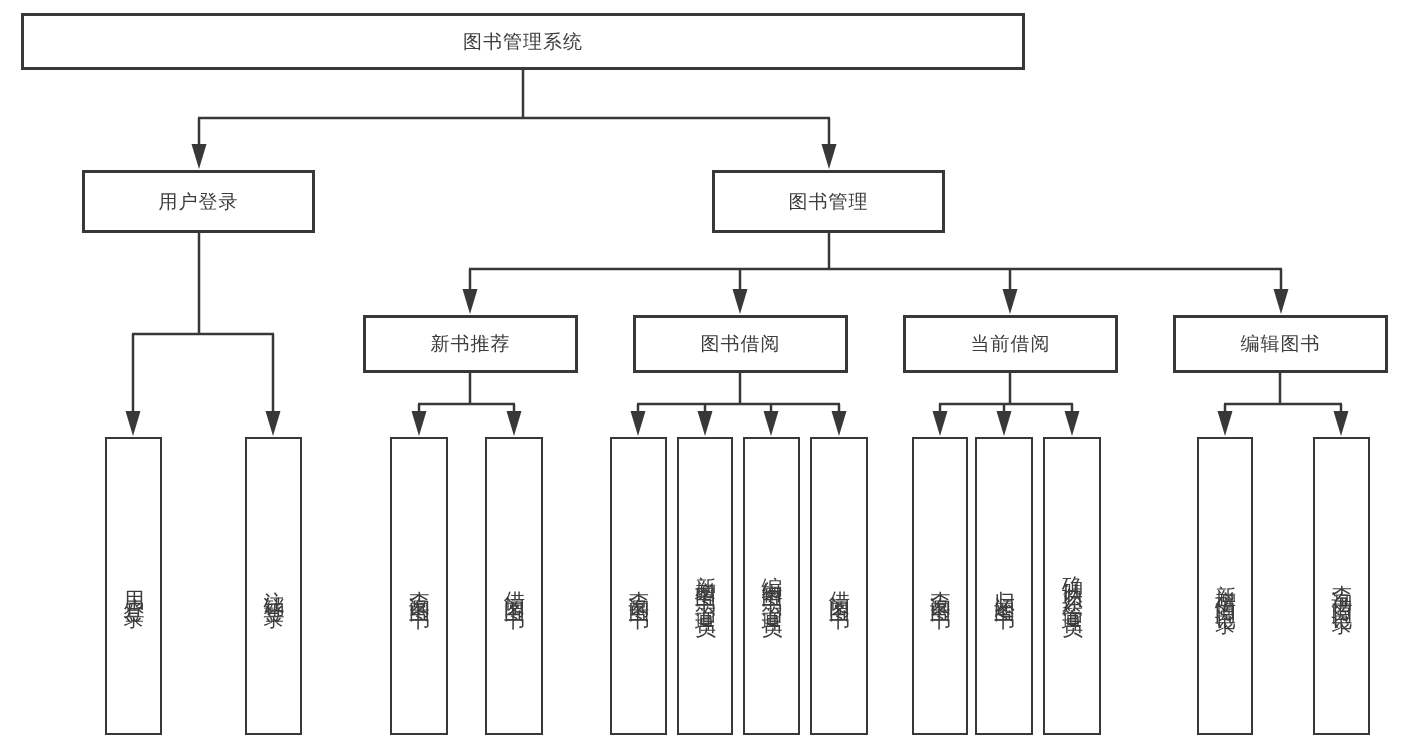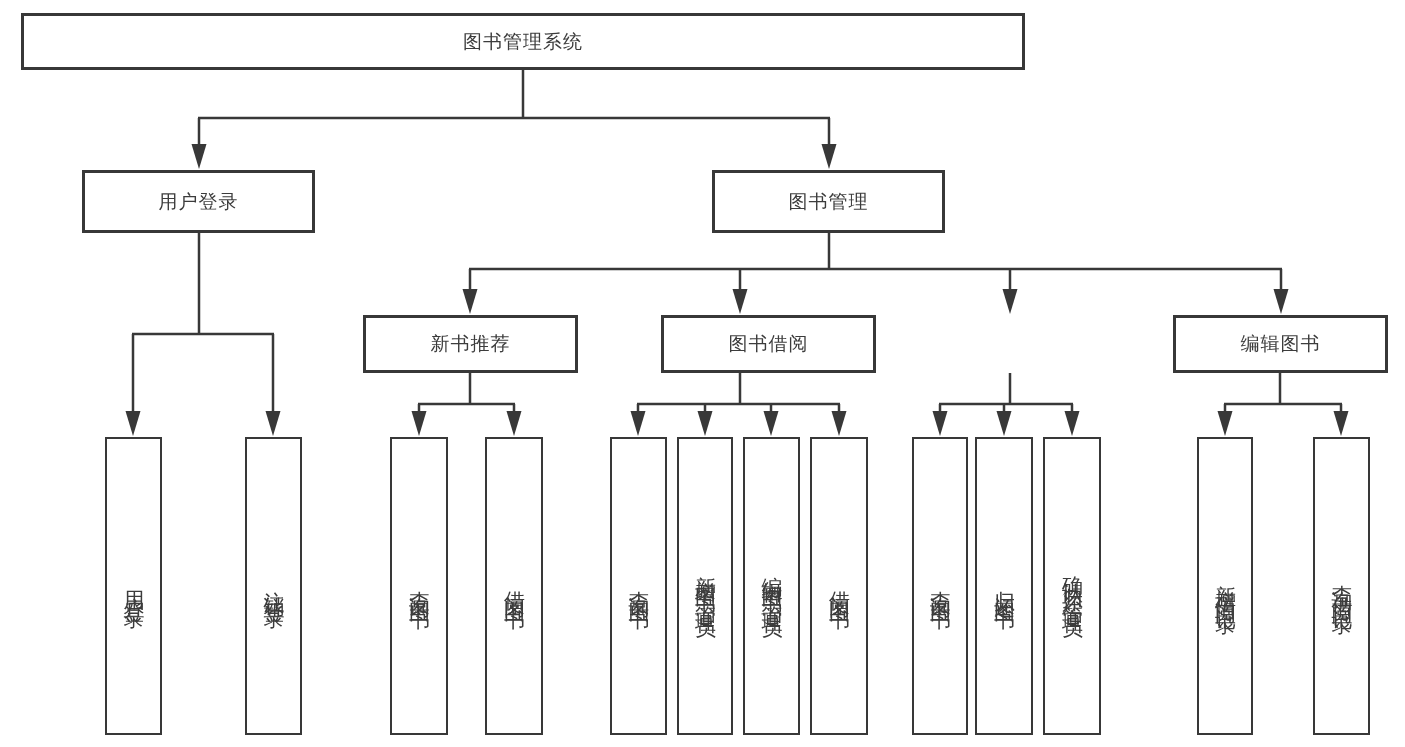--- a/index.html
+++ b/index.html
@@ -32,21 +32,21 @@
     line-height:1;
     white-space:normal;
   }
   
   .b-root{left:21px;top:13px;width:1004px;height:57px;}
   
   .b-user-login{left:82px;top:170px;width:233px;height:63px;}
   .b-book-mgmt{left:712px;top:170px;width:233px;height:63px;}
   
   .b-new-book-rec{left:363px;top:315px;width:215px;height:58px;}
-  .b-book-borrow{left:661px;top:315px;width:215px;height:58px;}
+  .b-book-borrow{left:633px;top:315px;width:215px;height:58px;}
   .b-current-borrow{left:903px;top:315px;width:215px;height:58px;}
   .b-borrow-records{left:1173px;top:315px;width:215px;height:58px;}
   
   .leaf{top:437px;height:298px;}
   .b-leaf-user-login{left:105px;width:57px;}
   .b-leaf-logout{left:245px;width:57px;}
   .b-leaf-query-book-1{left:390px;width:58px;}
   .b-leaf-borrow-book-1{left:485px;width:58px;}
   .b-leaf-query-book-2{left:610px;width:57px;}
   .b-leaf-add-book{left:677px;width:56px;}
@@ -115,20 +115,21 @@
     <use href="#ah" x="1341" y="436"></use>
   </svg>
 
   <div class="box b-root">图书管理系统</div>
 
   <div class="box b-user-login">用户登录</div>
   <div class="box b-new-book-rec">新书推荐</div>
 
   <div class="box b-book-mgmt">图书管理</div>
   <div class="box b-book-borrow">图书借阅</div>
+  <div class="box b-current-borrow">当前借阅</div>
   <div class="box b-borrow-records">编辑图书</div>
 
   <div class="box vbox leaf b-leaf-user-login">用户登录</div>
   <div class="box vbox leaf b-leaf-logout">注销登录</div>
   <div class="box vbox leaf b-leaf-query-book-1">查询图书</div>
   <div class="box vbox leaf b-leaf-borrow-book-1">借阅图书</div>
   <div class="box vbox leaf b-leaf-query-book-2">查询图书</div>
   <div class="box vbox leaf b-leaf-add-book">新增图书（管理员）</div>
   <div class="box vbox leaf b-leaf-edit-book">编辑图书（管理员）</div>
   <div class="box vbox leaf b-leaf-borrow-book-2">借阅图书</div>

